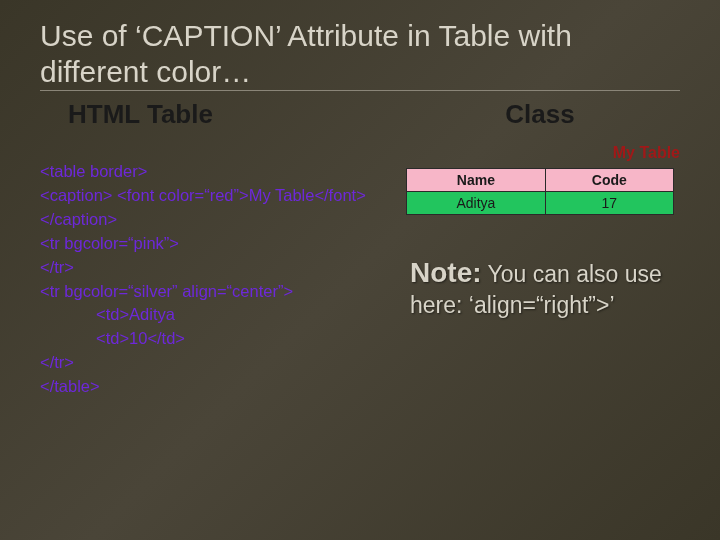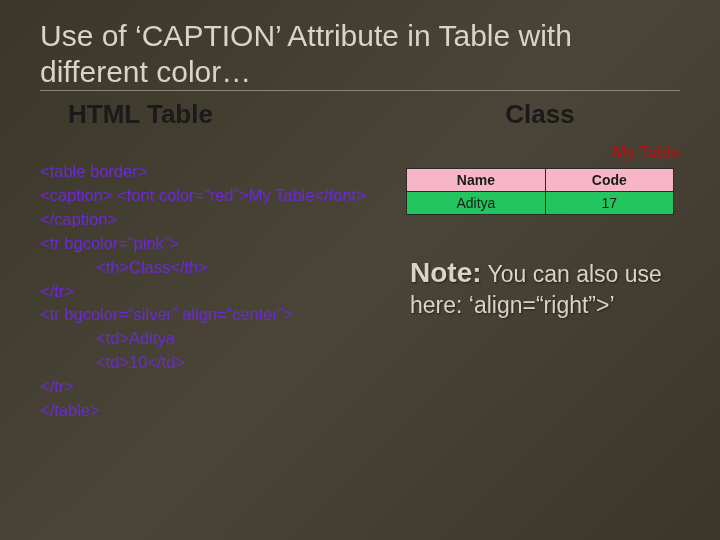--- a/index.html
+++ b/index.html
@@ -99,21 +99,21 @@
 <div class="slide">
   <h1 class="title">Use of ‘CAPTION’ Attribute in Table with different color…</h1>
 
   <div class="columns">
     <div class="left">
       <div class="sub-heading">HTML Table</div>
       <div class="code">
 <span>&lt;table border&gt;</span>
 <span>&lt;caption&gt; &lt;font color=“red”&gt;My Table&lt;/font&gt;&lt;/caption&gt;</span>
 <span>&lt;tr bgcolor=“pink”&gt;</span>
-<span class="indent">&lt;th&gt;Class&lt;/th&gt;</span><span>&lt;/tr&gt;</span>
+<span>&lt;/tr&gt;</span>
 <span>&lt;tr bgcolor=“silver” align=“center”&gt;</span>
 <span class="indent">&lt;td&gt;Aditya</span><span class="indent">&lt;td&gt;10&lt;/td&gt;</span><span>&lt;/tr&gt;</span>
 <span>&lt;/table&gt;</span>
       </div>
     </div>
 
     <div class="right">
       <div class="sub-heading-right">Class</div>
 
       <div class="caption-label">My Table</div>

